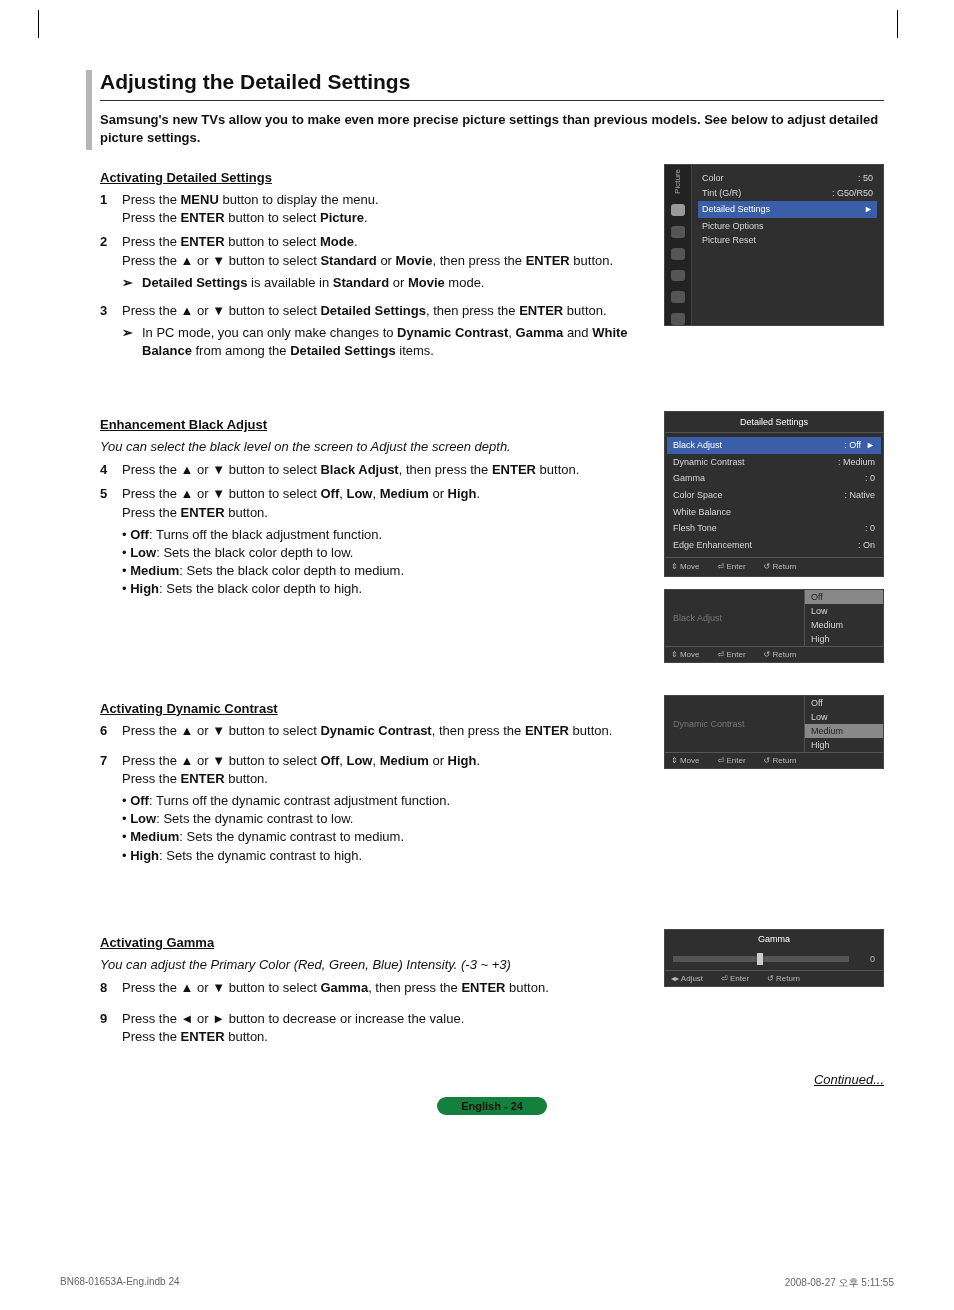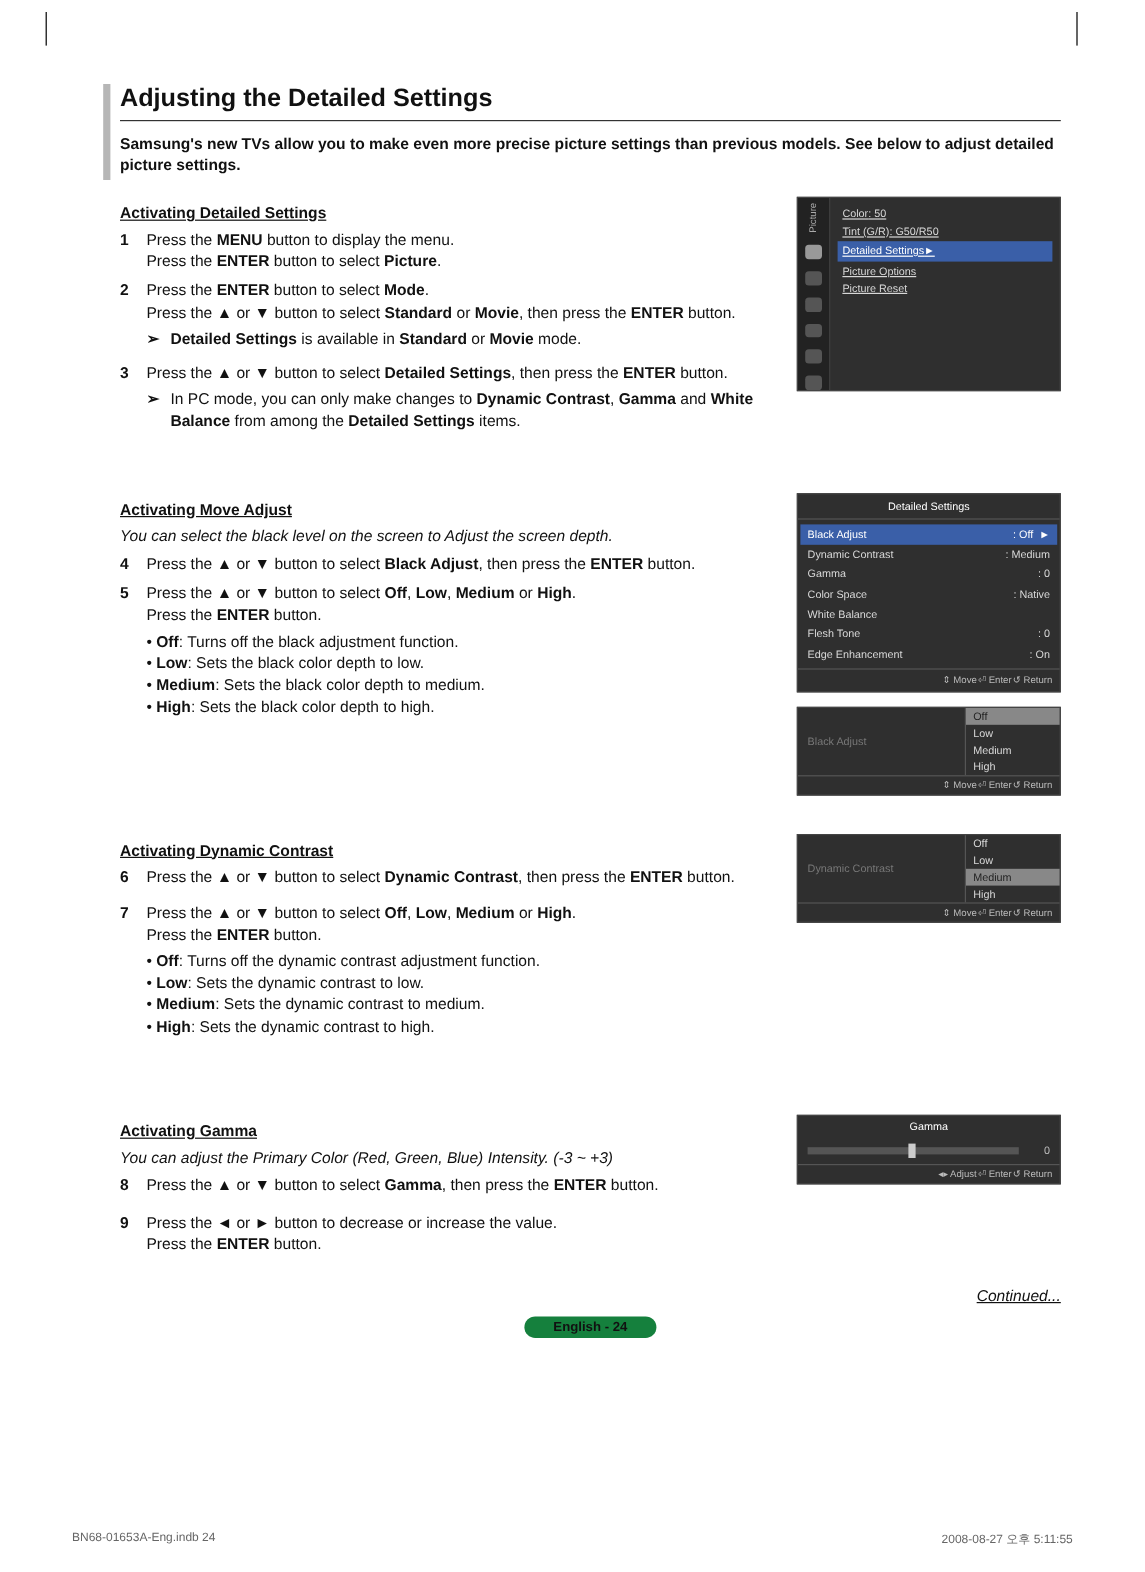--- a/index.html
+++ b/index.html
@@ -27,28 +27,28 @@
 
   
   .osd{background:#2f2f2f;color:#d8d8d8;font-size:9px;border:1px solid #444;line-height:1.4;margin-bottom:12px;}
   .osd *{font-family:Arial,Helvetica,sans-serif;}
   .osd-main{display:flex;height:160px;}
   .osd-side{width:26px;background:#222;border-right:1px solid #444;display:flex;flex-direction:column;align-items:center;padding-top:4px;gap:10px;}
   .osd-side .vlabel{writing-mode:vertical-rl;transform:rotate(180deg);font-size:8px;color:#aaa;}
   .osd-side .ic{width:14px;height:14px;border-radius:3px;background:#555;}
   .osd-side .ic.tv{background:#999;}
   .osd-body{flex:1;padding:6px 8px;position:relative;}
-  .osd-row{display:flex;padding:1px 2px;text-decoration:underline;}
+  .osd-row{display:flex;justify-content:space-between;padding:1px 2px;}
   .osd-row.sel{background:#3a5fa8;color:#fff;padding:2px 4px;margin:1px -2px;}
   .osd-row.sel .caret{font-size:9px;}
   .osd-title{color:#fff;font-size:9px;text-align:center;padding:4px 0;border-bottom:1px solid #555;}
   .osd-list{padding:4px 6px;}
   .osd-list .row{display:flex;justify-content:space-between;padding:2px 2px;}
   .osd-list .row.sel{background:#3a5fa8;color:#fff;margin:0 -4px;padding:2px 6px;}
-  .osd-foot{border-top:1px solid #555;display:flex;justify-content:flex-end;gap:1px;padding:3px 6px;font-size:8px;color:#bbb;}
+  .osd-foot{border-top:1px solid #555;display:flex;gap:18px;padding:3px 6px;font-size:8px;color:#bbb;}
   .osd-foot span::before{content:"";}
 
   .osd-mini{background:#2f2f2f;color:#d8d8d8;font-size:9px;border:1px solid #444;margin-bottom:12px;}
   .osd-mini .body{display:flex;align-items:stretch;}
   .osd-mini .lbl{flex:1;display:flex;align-items:center;padding:0 8px;color:#777;font-size:9px;}
   .osd-mini .opts{width:78px;border-left:1px solid #555;}
   .osd-mini .opt{padding:2px 6px;font-size:9px;}
   .osd-mini .opt.sel{background:#888;color:#222;}
 
   .osd-gamma{background:#2f2f2f;color:#d8d8d8;font-size:9px;border:1px solid #444;}
@@ -144,21 +144,21 @@
                 <span></span>
               </div>
           </div>
         </div>
       </div>
     </div>
   </div>
 
   <div class="two-col" style="margin-top:40px;">
     <div class="left-col">
-      <div class="section-head">Activating Move Adjust</div>
+      <div class="section-head">Enhancement Black Adjust</div>
       <p class="bodytext">You can select the black level on the screen to Adjust the screen depth.</p>
       <ol class="steps">
         <li>
             <span class="num">4</span>
           <span class="txt"><span>Press the ▲ or ▼ button to select </span><b>Black Adjust</b><span>, then press the </span><b>ENTER</b><span> button.</span></span>
           </li>
         <li>
             <span class="num">5</span>
           <span class="txt">
             <span>Press the ▲ or ▼ button to select </span><b>Off</b><span>, </span><b>Low</b><span>, </span><b>Medium</b><span> or </span><b>High</b><span>.</span><br>

